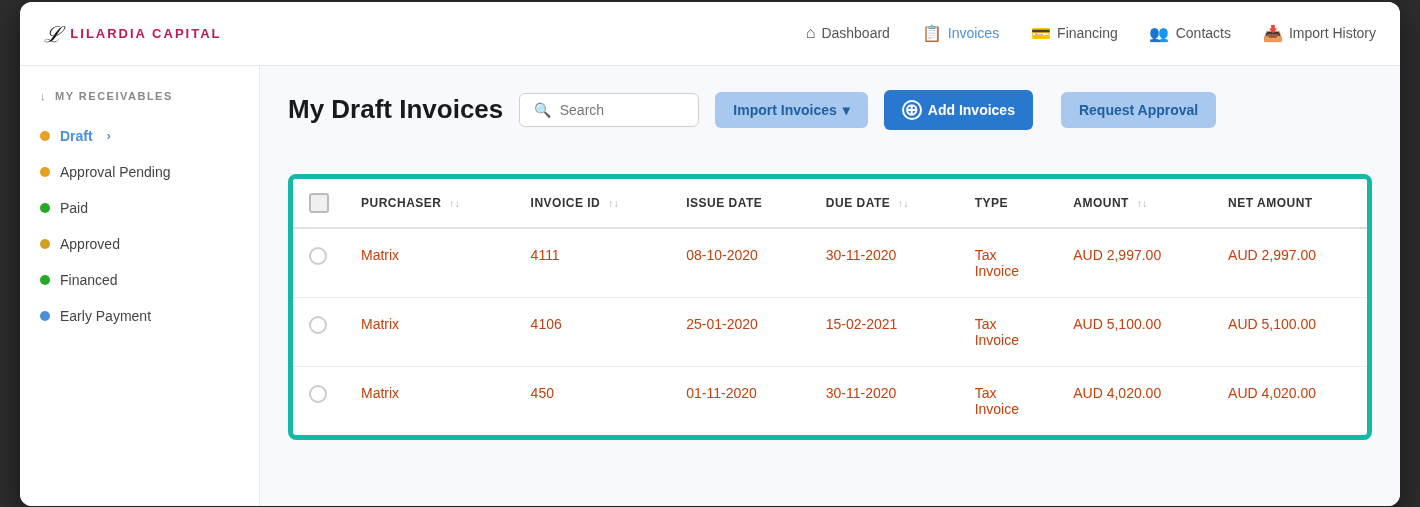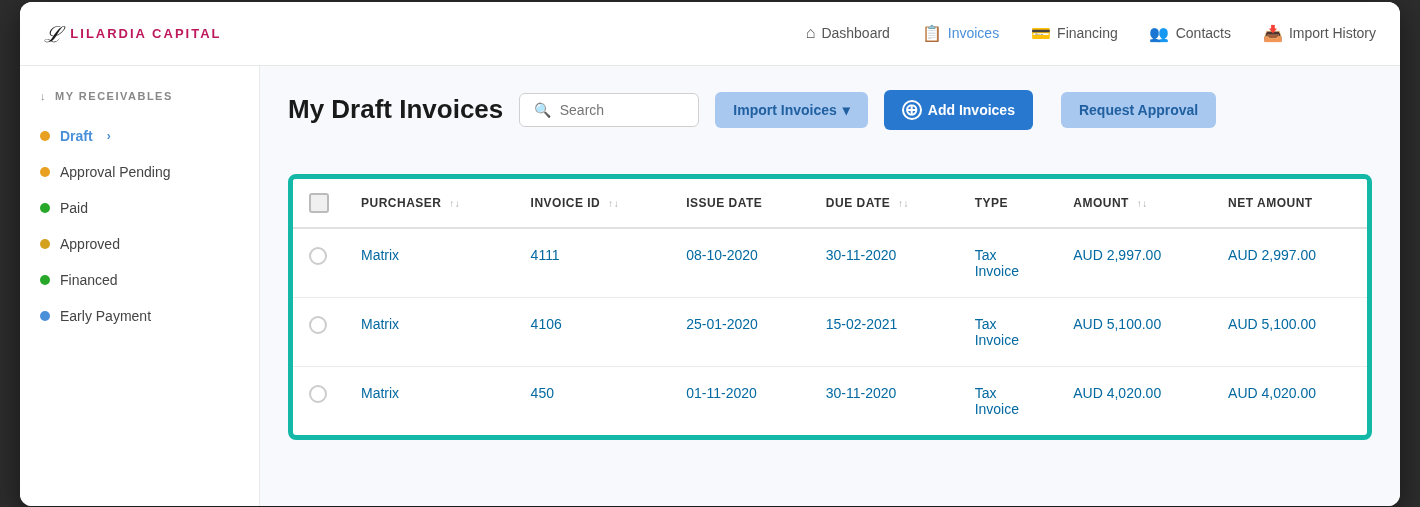--- a/index.html
+++ b/index.html
@@ -228,21 +228,21 @@
     }
     tbody tr {
       border-bottom: 1px solid #ececec;
     }
     tbody tr:last-child {
       border-bottom: none;
     }
     tbody td {
       padding: 18px 16px;
       font-size: 14px;
-      color: #0369a1;
+      color: #c2410c;
       vertical-align: top;
     }
     .row-checkbox {
       width: 18px;
       height: 18px;
       border-radius: 50%;
       border: 2px solid #ccc;
       background: #fff;
       cursor: pointer;
     }

